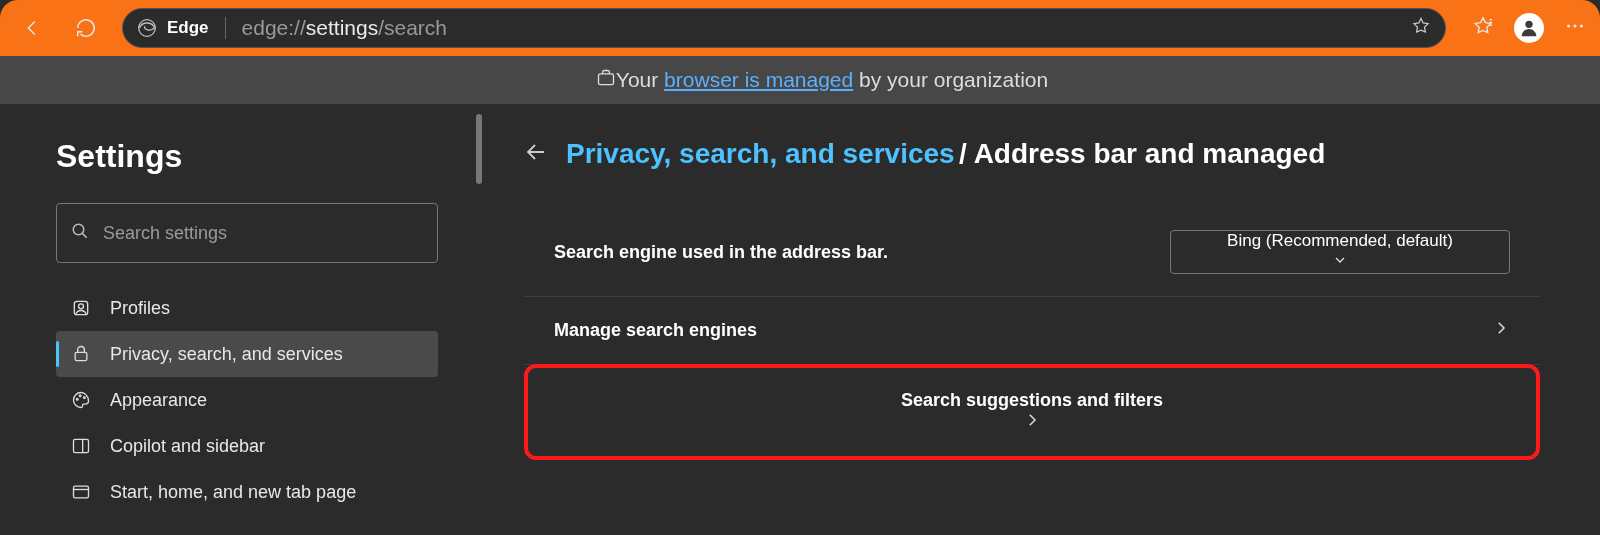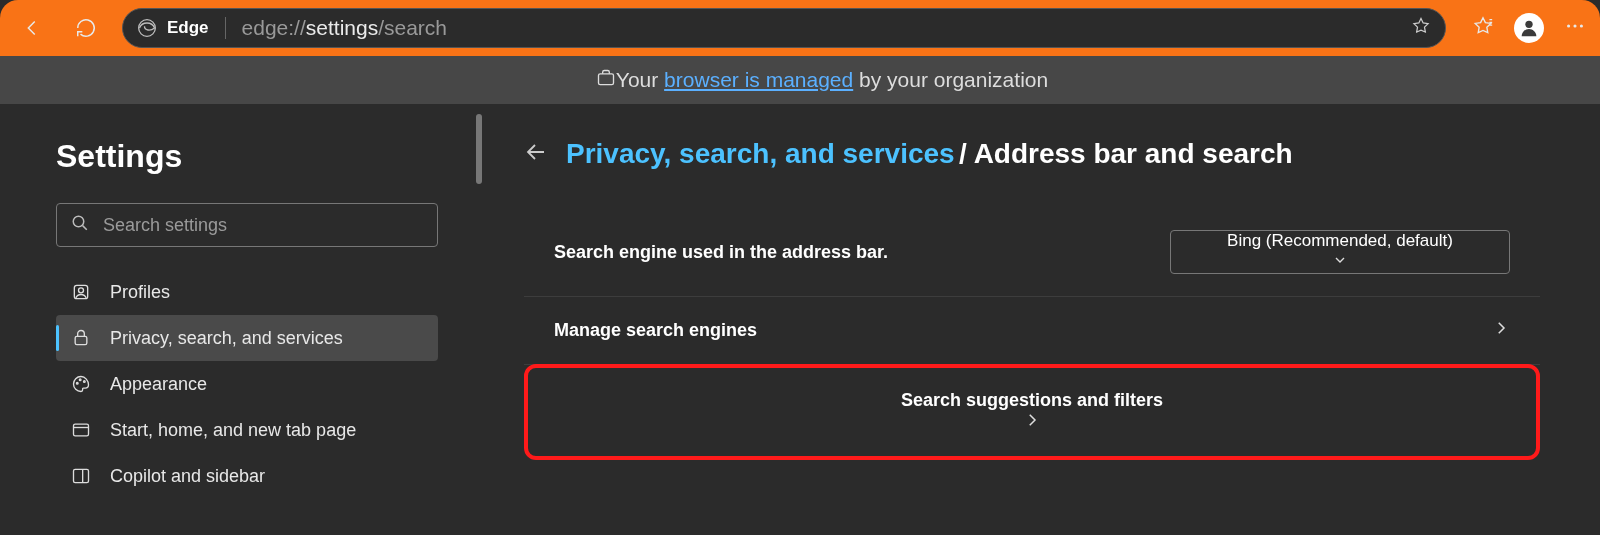--- a/index.html
+++ b/index.html
@@ -19,21 +19,21 @@
     
     
     .managed { height: 48px; background: #474747; display:flex; align-items:center; justify-content:center; gap:0; font-size:21px; color:#ddd;padding-left:44px; }
     .managed a { color:#5bb0ff; text-decoration:underline; }
     
     
     .body { display:flex; height: calc(535px - 56px - 48px); }
     .sidebar { width: 484px; padding: 34px 46px 0 56px; position:relative; }
     .scroll-ind { position:absolute; right:2px; top:10px; width:6px; height:70px; background:#777; border-radius:3px; }
     .side-title { font-size:32px; font-weight:700; color:#fff; margin-bottom:28px; }
-    .search-box { height:44px; border:1px solid #777; border-radius:4px; display:flex; align-items:center; padding:0 14px; gap:14px; margin-bottom:22px; }
+    .search-box { height:60px; border:1px solid #777; border-radius:4px; display:flex; align-items:center; padding:0 14px; gap:14px; margin-bottom:22px; }
     .search-box input { background:transparent; border:none; outline:none; color:#ccc; font-size:18px; flex:1; }
     .search-box input::placeholder { color:#9a9a9a; }
     .nav-item { height:46px; display:flex; align-items:center; gap:18px; padding:0 14px; border-radius:4px; cursor:pointer; font-size:18px; color:#e8e8e8; }
     .nav-item.active { background:#4a4a4a; position:relative; }
     .nav-item.active::before { content:""; position:absolute; left:0; top:10px; bottom:10px; width:3px; background:#4cc2ff; border-radius:2px; }
     .nav-ico { width:22px; display:flex; justify-content:center; }
     
     
     .main { flex:1; padding: 34px 60px 0 40px; }
     .crumb-row { display:flex; align-items:center; gap:18px; margin-bottom:38px; }
@@ -157,48 +157,48 @@
             <circle cx="7.5" cy="11" r="1"></circle>
             <circle cx="11" cy="7" r="1"></circle>
             <circle cx="16" cy="9" r="1"></circle>
           </svg>
         </span>
       <span>Appearance</span>
     </div>
     <div class="nav-item">
       <span class="nav-ico">
           <svg width="20" height="20" viewBox="0 0 24 24" fill="none" stroke="#ddd" stroke-width="1.6">
+            <rect x="3" y="4" width="18" height="16" rx="2"></rect>
+            <path d="M14 4v16"></path>
+          </svg>
+        </span>
+      <span>Copilot and sidebar</span>
+    </div>
+    <div class="nav-item">
+      <span class="nav-ico">
+          <svg width="20" height="20" viewBox="0 0 24 24" fill="none" stroke="#ddd" stroke-width="1.6">
             <rect x="3" y="5" width="18" height="14" rx="2"></rect>
             <path d="M3 9h18"></path>
           </svg>
         </span>
       <span>Start, home, and new tab page</span>
-    </div>
-    <div class="nav-item">
-      <span class="nav-ico">
-          <svg width="20" height="20" viewBox="0 0 24 24" fill="none" stroke="#ddd" stroke-width="1.6">
-            <rect x="3" y="4" width="18" height="16" rx="2"></rect>
-            <path d="M14 4v16"></path>
-          </svg>
-        </span>
-      <span>Copilot and sidebar</span>
     </div>
   </div>
 
   <div class="main">
     <div class="crumb-row">
       <span>
         <svg width="24" height="24" viewBox="0 0 24 24" fill="none" stroke="#ccc" stroke-width="1.8">
             <path d="M11 5l-7 7 7 7M4 12h16"></path>
           </svg>
       </span>
       <span>
         <span class="crumb crumb-link">Privacy, search, and services</span>
         <span class="crumb-sep"> / </span>
-        <span class="crumb crumb-current">Address bar and search</span>
+        <span class="crumb crumb-current">Address bar and managed</span>
       </span>
     </div>
 
     <div class="setting-row">
       <span>Search engine used in the address bar.</span>
       <div class="dropdown">
         <span>Bing (Recommended, default)</span>
         <span><svg width="16" height="16" viewBox="0 0 24 24" fill="none" stroke="#ddd" stroke-width="2">
               <path d="M6 9l6 6 6-6"></path>
             </svg></span>

